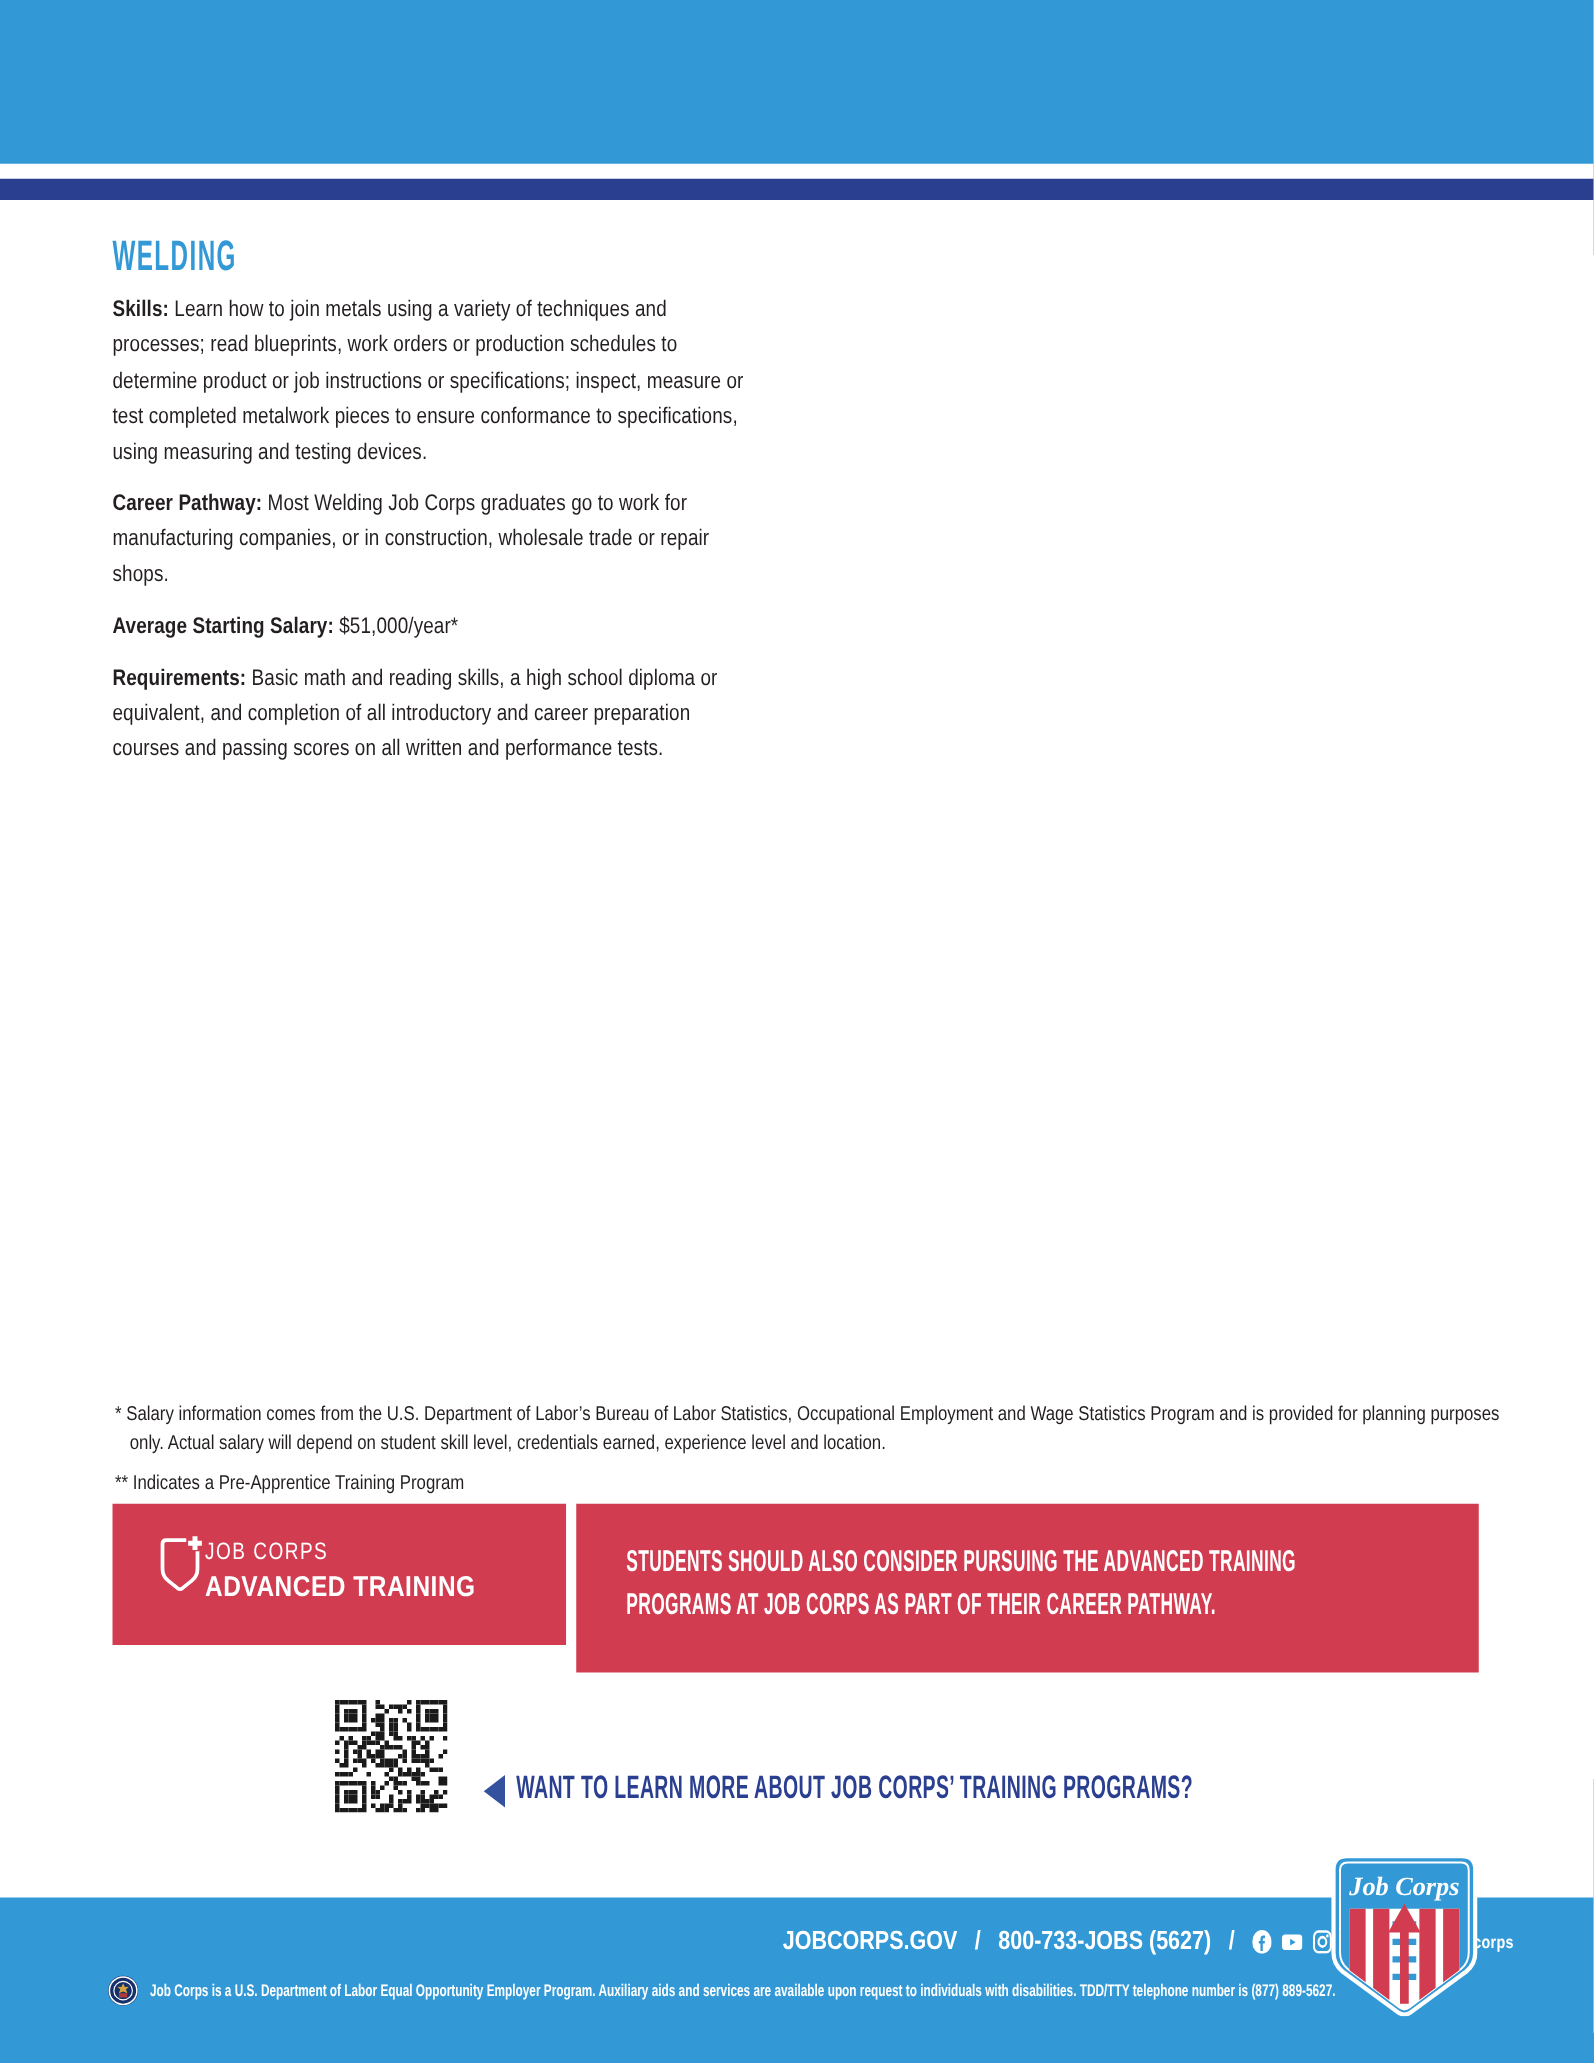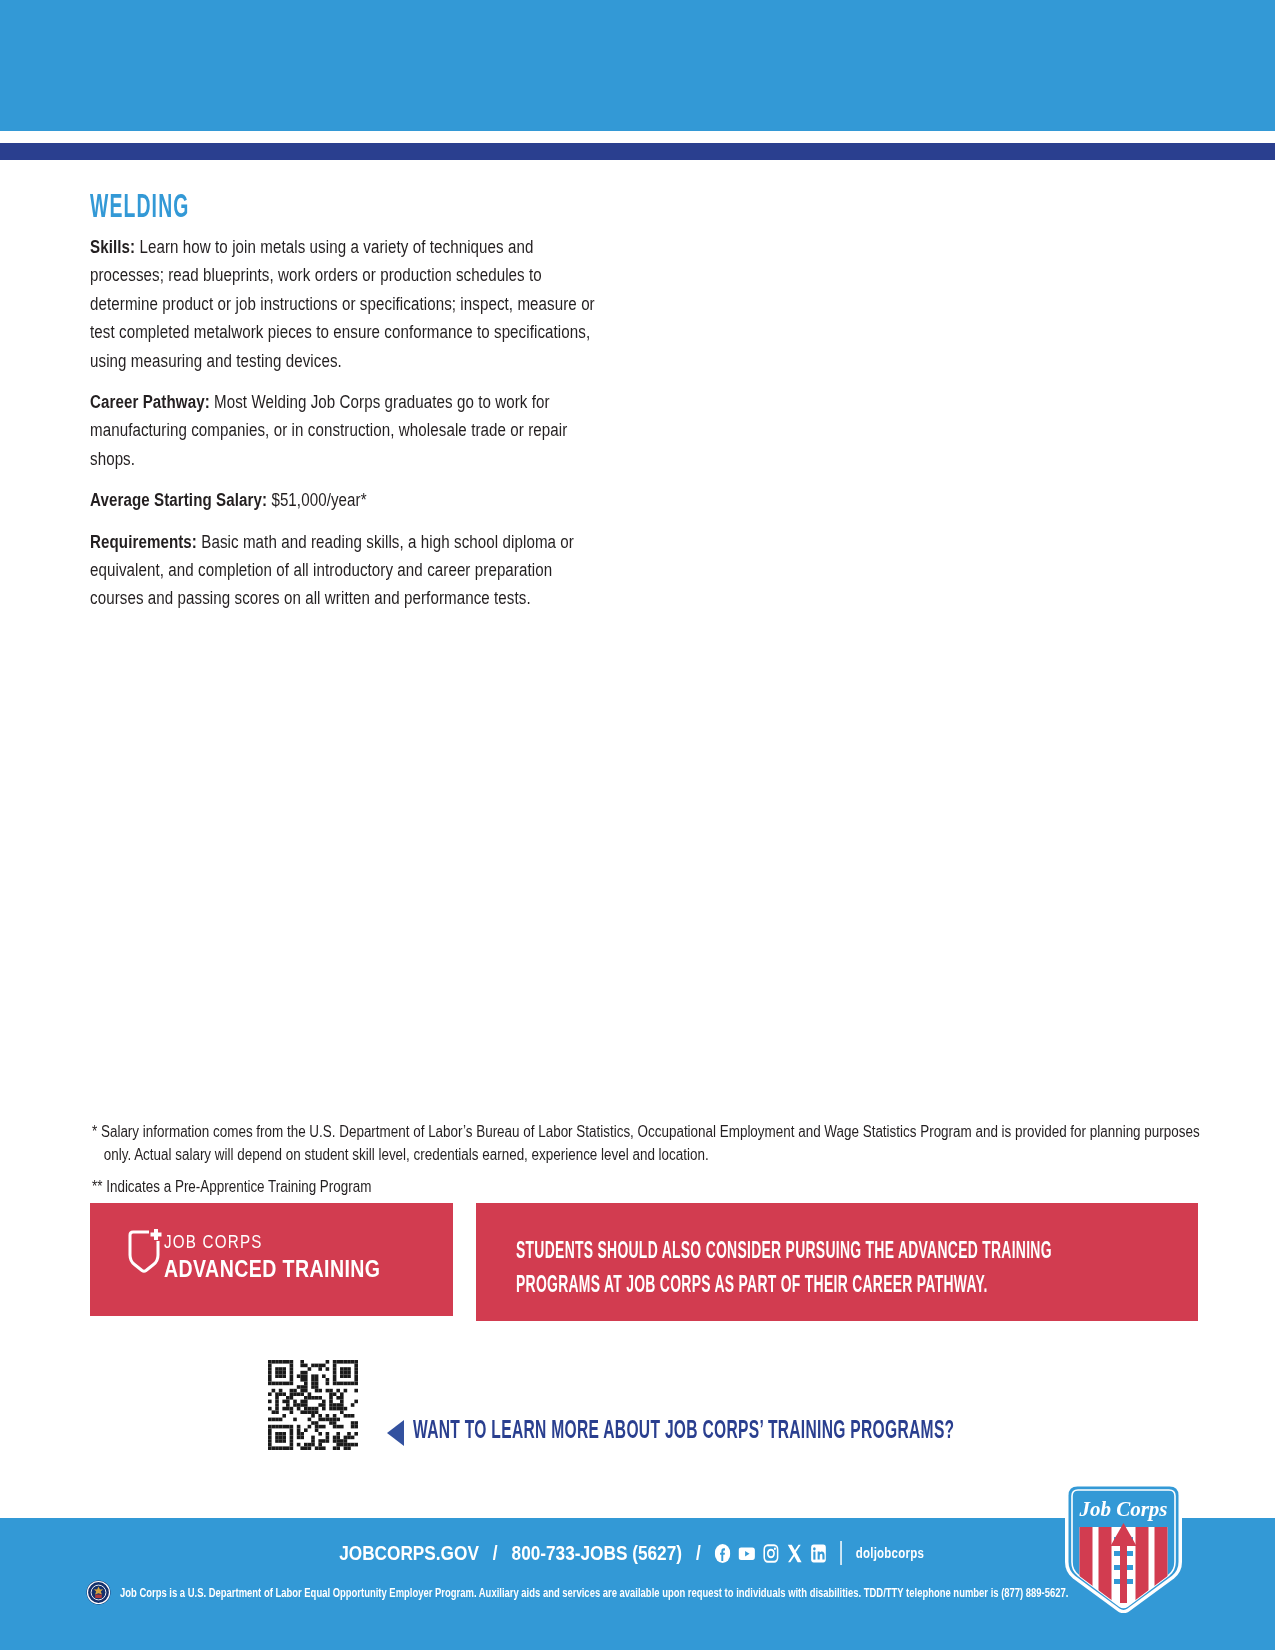--- a/index.html
+++ b/index.html
@@ -28,38 +28,38 @@
 
   
   .footnotes{position:absolute; left:92px; top:1120px; width:1322px; transform:scaleX(.84); transform-origin:0 0; color:var(--ink);}
   .footnotes p{font-size:16px; line-height:23px; padding-left:14px; text-indent:-14px;}
   .footnotes p + p{margin-top:9px;}
 
   
   .at-banner{position:absolute; left:90px; top:1203px; width:1093px; height:113px;}
   .at-left{position:absolute; left:0; top:0; width:363px; height:113px; background:var(--red);}
   .at-divider{position:absolute; left:363px; top:0; width:8px; height:113px; background:#fff;}
-  .at-right{position:absolute; left:386px; top:0; width:722px; height:118px; background:var(--red);}
+  .at-right{position:absolute; left:371px; top:0; width:722px; height:135px; background:var(--red);}
   .at-shield{position:absolute; left:34px; top:24px;}
   .at-brand{position:absolute; left:74px; top:28px; color:#fff;}
   .at-brand-1{display:block; font-size:19px; letter-spacing:1.5px; transform:scaleX(.8); transform-origin:0 0; white-space:nowrap;}
   .at-brand-2{display:block; font-size:23px; font-weight:bold; letter-spacing:.5px; transform:scaleX(.85); transform-origin:0 0; white-space:nowrap; margin-top:3px;}
   .at-msg{position:absolute; left:40px; top:30px; color:#fff; font-weight:bold; font-size:24px; line-height:34px; letter-spacing:.5px;}
   .at-msg span{display:block; transform:scaleX(.58); transform-origin:0 0; white-space:nowrap;}
 
   
   .qr-svg{position:absolute; left:268px; top:1360px;}
   .arrow-left{position:absolute; left:387px; top:1420px; width:0; height:0;
     border-top:13px solid transparent; border-bottom:13px solid transparent; border-right:17px solid var(--arrow-blue);}
   .qr-prompt{position:absolute; left:413px; top:1414px; color:var(--navy); font-weight:bold; font-size:26px; letter-spacing:.5px;}
   .qr-prompt .cond{transform:scaleX(.6);}
 
   
   .footer-band{position:absolute; left:0; top:1518px; width:1275px; height:132px; background:var(--sky-blue);}
-  .f-line1{position:absolute; left:275px; right:0; top:1541px; display:flex; justify-content:flex-start;}
+  .f-line1{position:absolute; left:275px; right:0; top:1541px; display:flex; justify-content:flex-end;}
   .f-line1-row{display:flex; align-items:center; gap:11px; transform:scaleX(.82); transform-origin:50% 50%; color:#fff; font-weight:bold; font-size:21px; white-space:nowrap;}
   .f-sep{font-weight:bold; padding:0 6px;}
   .f-icons{display:flex; align-items:center; gap:10px;}
   .f-vline{width:2px; height:24px; background:#fff; opacity:.9; margin:0 6px;}
   .f-handle{font-size:14px; font-weight:bold; letter-spacing:.3px;}
   .f-line2{position:absolute; left:86px; top:1580px; display:flex; align-items:center; gap:9px;}
   .f-disclaimer{color:#fff; font-weight:bold; font-size:13.5px; white-space:nowrap; transform:scaleX(.70); transform-origin:0 50%;}
   .jc-logo{position:absolute; left:1065px; top:1483px;}
 </style>
 </head>

